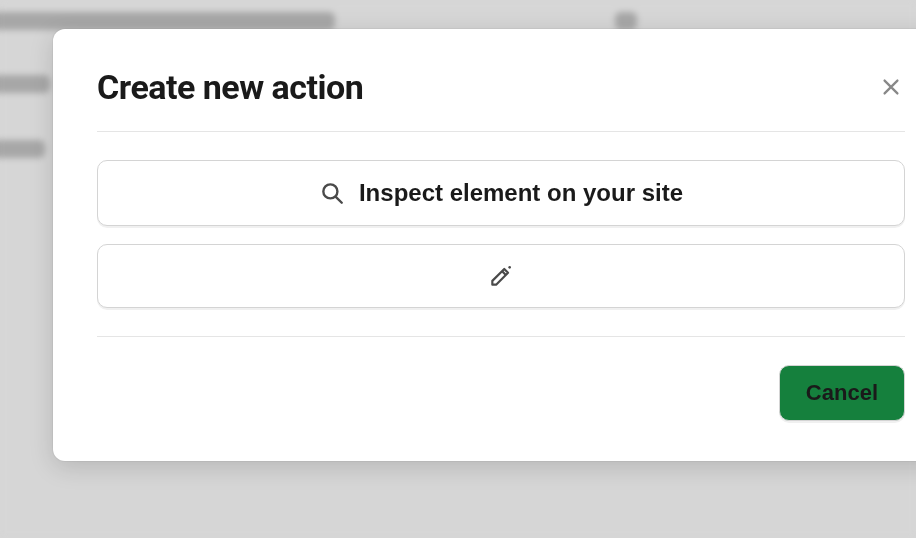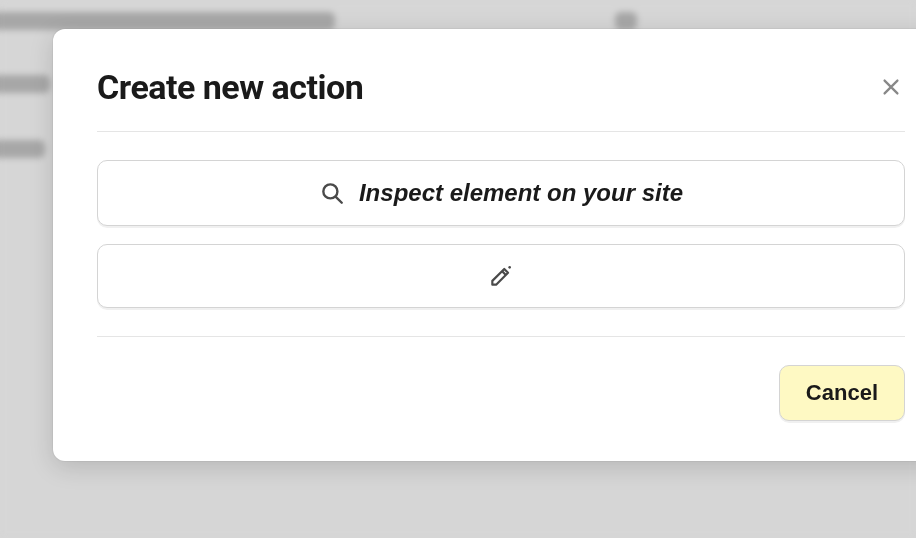--- a/index.html
+++ b/index.html
@@ -85,37 +85,36 @@
       padding: 18px;
       background: #fff;
       border: 1.5px solid #d4d4d4;
       border-radius: 10px;
       font-size: 24px;
       font-weight: 600;
       color: #1a1a1a;
       cursor: pointer;
       margin-bottom: 18px;
       box-shadow: 0 2px 0 rgba(0,0,0,0.06);
-      font-style: italic;
     }
     .option-btn:last-child {
       margin-bottom: 0;
     }
     .option-btn svg {
       width: 26px;
       height: 26px;
     }
     .modal-footer {
       display: flex;
       justify-content: flex-end;
       padding: 28px 44px 40px 44px;
     }
     .cancel-btn {
       padding: 14px 26px;
-      background: #fef9c3;
+      background: #15803d;
       border: 1.5px solid #d4d4d4;
       border-radius: 10px;
       font-size: 22px;
       font-weight: 600;
       color: #1a1a1a;
       cursor: pointer;
       box-shadow: 0 2px 0 rgba(0,0,0,0.06);
       text-align: right;
     }
   </style>

